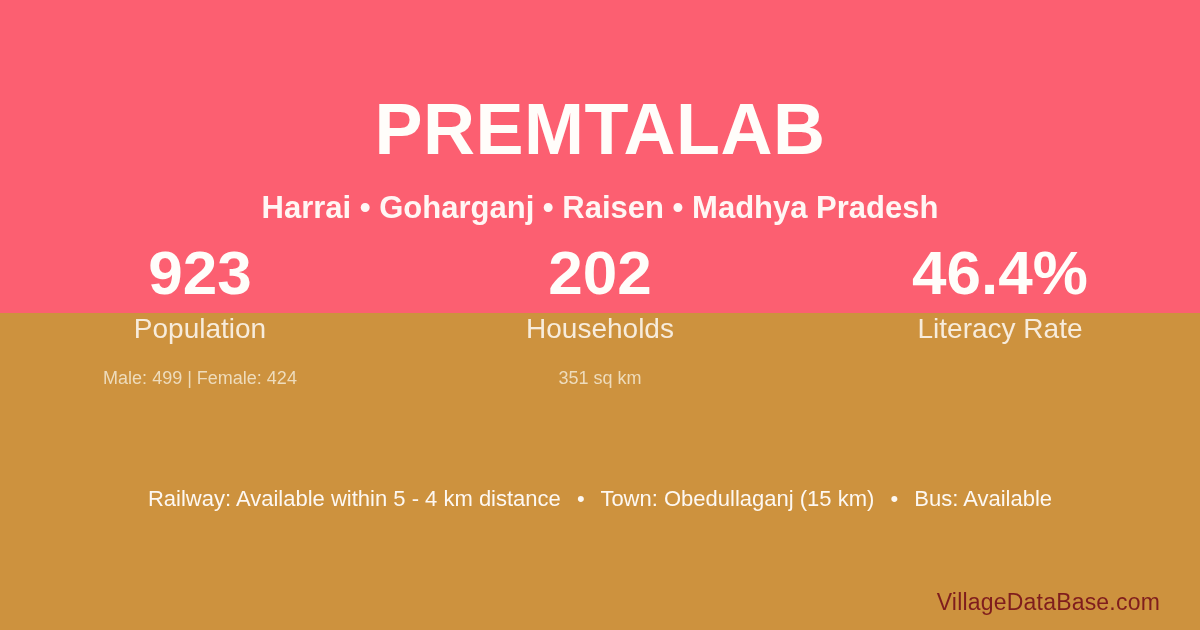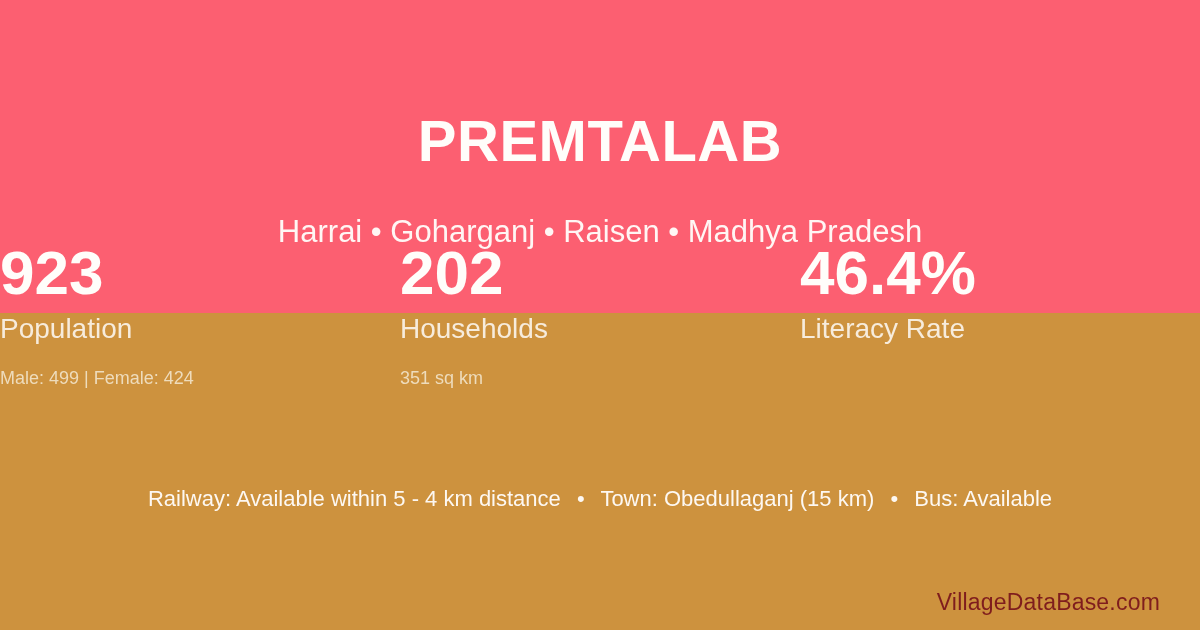--- a/index.html
+++ b/index.html
@@ -35,50 +35,51 @@
 
   
   .header {
     position: absolute;
     left: 0;
     top: 0;
     width: 1200px;
     text-align: center;
   }
   .village-title {
-    margin: 16px;
+    margin: 4px;
     padding-top: 82px;
-    font-size: 58px;
+    font-size: 72px;
     line-height: 86px;
     font-weight: bold;
     letter-spacing: 0.5px;
     color: #fffdfa;
     white-space: nowrap;
   }
   .village-subtitle {
     margin: 0;
     padding-top: 14px;
     font-size: 31px;
     line-height: 36px;
-    font-weight: normal;
+    font-weight: bold;
     color: #fff6f4;
     white-space: nowrap;
   }
 
   
   .stats {
     position: absolute;
     left: 0;
     top: 240px;
     width: 1200px;
     display: flex;
     flex-direction: row;
   }
   .stat {
     flex: 1 1 0;
+    text-align: center;
   }
   .stat-value {
     font-size: 62px;
     line-height: 66px;
     font-weight: bold;
     color: #fffdfa;
     white-space: nowrap;
   }
   .stat-label {
     margin-top: 8px;

